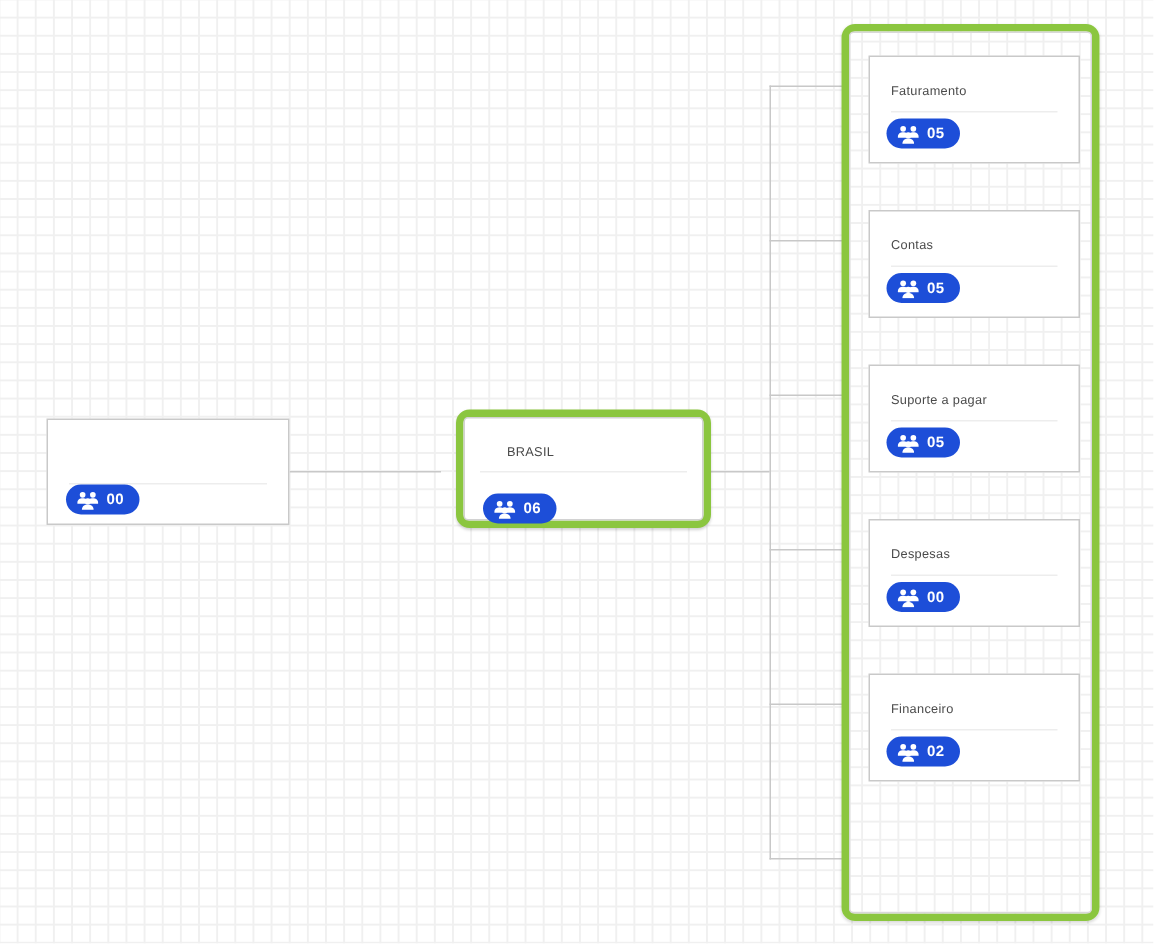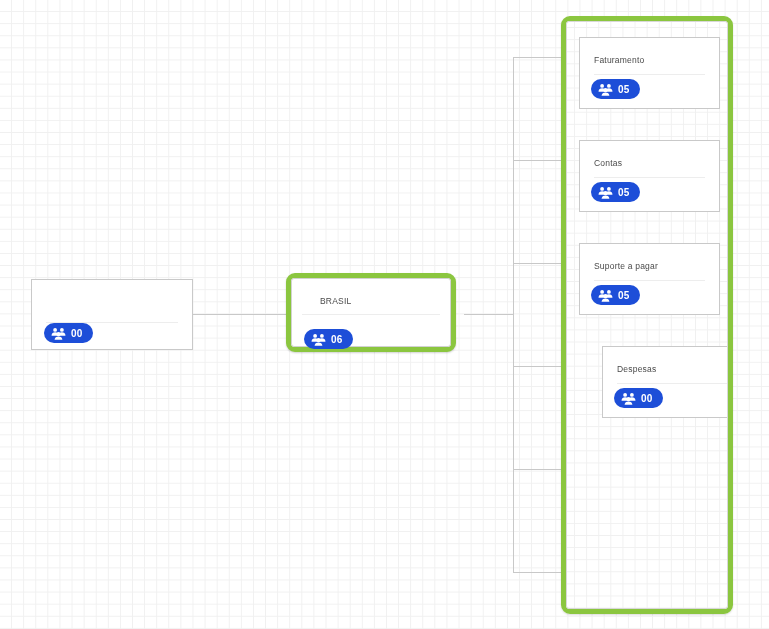--- a/index.html
+++ b/index.html
@@ -79,21 +79,21 @@
     top: 279px;
     width: 162px;
     height: 71px;
   }
   #node-root .node-divider { top: 42px; }
   #node-root .badge { left: 12px; top: 43px; }
 
   
   #node-brasil-wrap {
     position: absolute;
-    left: 286px;
+    left: 304px;
     top: 273px;
     width: 170px;
     height: 79px;
     border: 5px solid #8bc63f;
     border-radius: 9px;
     background: #ffffff;
     box-shadow: 0 1px 2px rgba(0,0,0,.18);
   }
   #node-brasil {
     position: absolute;
@@ -250,36 +250,53 @@
               <path d="M0.6 8.1c0-1.9 1.6-2.9 3.5-2.9s3.5 1 3.5 2.9v0.7H0.6z" fill="#ffffff"></path>
               <path d="M7.4 8.1c0-1.9 1.6-2.9 3.5-2.9s3.5 1 3.5 2.9v0.7H7.4z" fill="#ffffff"></path>
               <circle cx="7.5" cy="7.2" r="2.1" fill="#ffffff"></circle>
               <path d="M3.6 12.8c0-2.2 1.8-3.4 3.9-3.4s3.9 1.2 3.9 3.4z" fill="#ffffff"></path>
             </svg>
           </span>
           <span class="badge-count">05</span>
         </div>
       </div>
 
-      <div class="dept-node" style="top:324px;margin-left:23px;">
+      <div class="dept-node" style="top:324px;">
         <span class="node-title">Despesas</span>
         <div class="node-divider"></div>
         <div class="badge">
           <span>
             <svg width="15" height="13" viewBox="0 0 15 13" aria-hidden="true">
               <circle cx="4.1" cy="2.9" r="1.9" fill="#ffffff"></circle>
                 <circle cx="10.9" cy="2.9" r="1.9" fill="#ffffff"></circle>
               <path d="M0.6 8.1c0-1.9 1.6-2.9 3.5-2.9s3.5 1 3.5 2.9v0.7H0.6z" fill="#ffffff"></path>
               <path d="M7.4 8.1c0-1.9 1.6-2.9 3.5-2.9s3.5 1 3.5 2.9v0.7H7.4z" fill="#ffffff"></path>
               <circle cx="7.5" cy="7.2" r="2.1" fill="#ffffff"></circle>
               <path d="M3.6 12.8c0-2.2 1.8-3.4 3.9-3.4s3.9 1.2 3.9 3.4z" fill="#ffffff"></path>
             </svg>
           </span>
           <span class="badge-count">00</span>
         </div>
       </div>
 
+      <div class="dept-node" style="top:427px;">
+        <span class="node-title">Financeiro</span>
+        <div class="node-divider"></div>
+        <div class="badge">
+          <span>
+            <svg width="15" height="13" viewBox="0 0 15 13" aria-hidden="true">
+              <circle cx="4.1" cy="2.9" r="1.9" fill="#ffffff"></circle>
+                <circle cx="10.9" cy="2.9" r="1.9" fill="#ffffff"></circle>
+              <path d="M0.6 8.1c0-1.9 1.6-2.9 3.5-2.9s3.5 1 3.5 2.9v0.7H0.6z" fill="#ffffff"></path>
+              <path d="M7.4 8.1c0-1.9 1.6-2.9 3.5-2.9s3.5 1 3.5 2.9v0.7H7.4z" fill="#ffffff"></path>
+              <circle cx="7.5" cy="7.2" r="2.1" fill="#ffffff"></circle>
+              <path d="M3.6 12.8c0-2.2 1.8-3.4 3.9-3.4s3.9 1.2 3.9 3.4z" fill="#ffffff"></path>
+            </svg>
+          </span>
+          <span class="badge-count">02</span>
+        </div>
+      </div>
 
 
     </div>
   </div>
 
 </div>
 
 </body></html>

